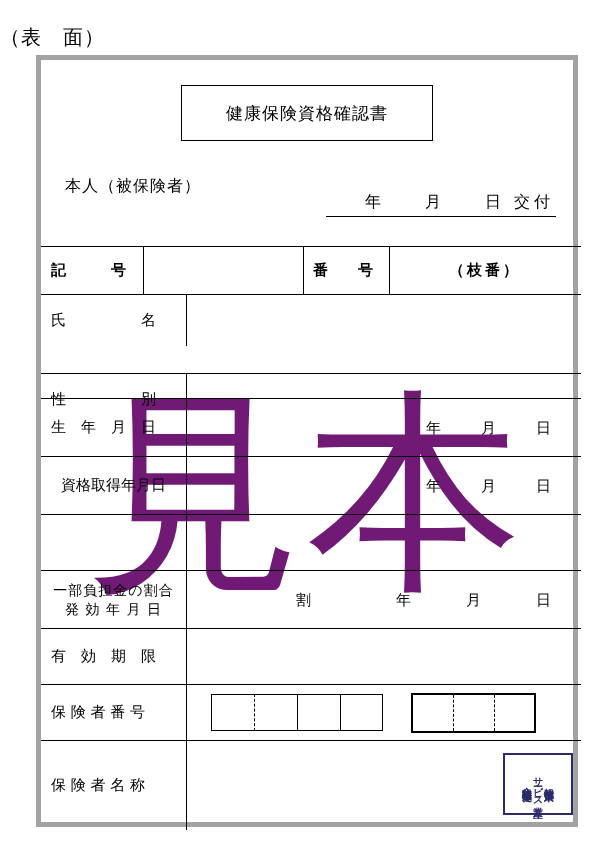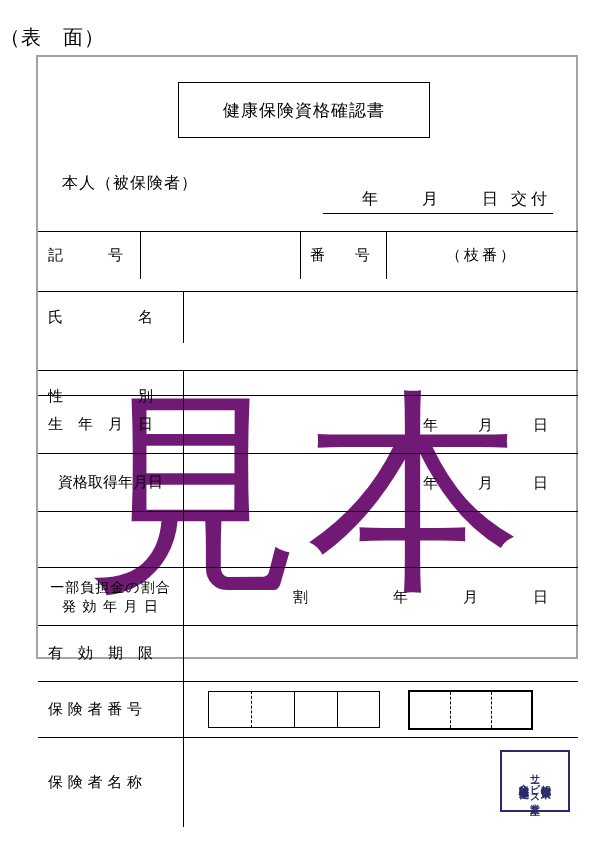--- a/index.html
+++ b/index.html
@@ -32,22 +32,22 @@
     text-align: left;
     font-size: 20px;
     letter-spacing: 1px;
   }
 
   .card {
     position: absolute;
     left: 36px;
     top: 55px;
     width: 542px;
-    height: 604px;
-    border: 2px solid #a3a3a3;
+    height: 772px;
+    border: 5px solid #a3a3a3;
     box-sizing: border-box;
     background: transparent;
   }
 
   
   .watermark {
     position: absolute;
     left: 36px;
     top: 55px;
     width: 542px;
@@ -241,21 +241,21 @@
 
   <div class="card">
 
     <div class="title-box">健康保険資格確認書</div>
 
     <div class="subject">本人（被保険者）</div>
 
     <div class="issue-line"></div>
     <div class="issue-text">年　　月　　日 交付</div>
 
-    <div class="row" style="top:174px; height:48px;">
+    <div class="row" style="top:186px; height:48px;font-weight:bold;">
       <div class="cell-label" style="left:0; width:102px;">
         <span class="label-text">記　　　号</span>
       </div>
       <div class="vline" style="left:102px;"></div>
       <div class="cell-label" style="left:262px; width:86px;">
         <span class="label-text">番　　号</span>
       </div>
       <div class="vline" style="left:262px;"></div>
       <div class="vline" style="left:348px;"></div>
       <div class="cell-label" style="left:348px; width:192px; justify-content:center;">

